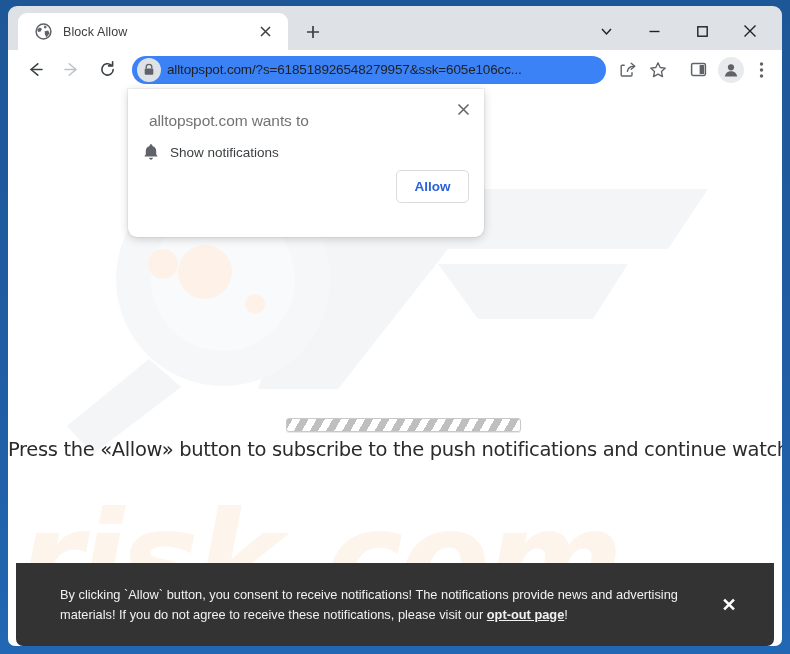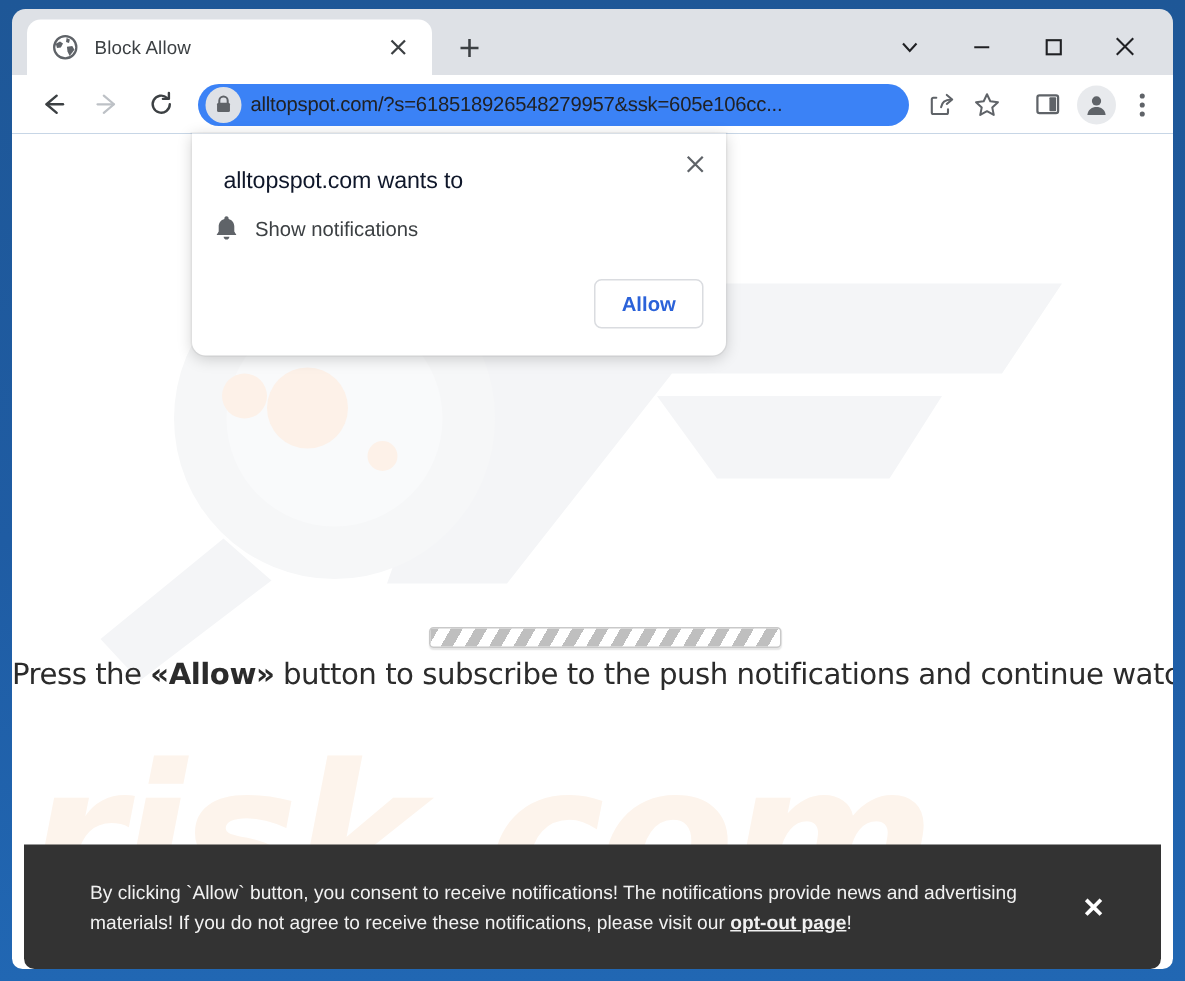--- a/index.html
+++ b/index.html
@@ -142,21 +142,21 @@
 
   
   #page-headline {
     position: absolute; left: 0; right: 0; top: 349px;
     text-align: center;
     font-size: 19.5px; color: #2b2b2b;
     font-family: "DejaVu Sans", sans-serif;
     letter-spacing: -.35px;
     white-space: nowrap;
   }
-  #page-headline b { font-weight: 700; }
+  #page-headline b { font-weight: 400; }
 
   
   #consent-banner {
     position: absolute; left: 8px; right: 8px; bottom: 0px;
     height: 83px;
     background: #333333;
     border-radius: 0 0 7px 7px;
     display: flex; align-items: center;
   }
   #consent-text {
@@ -183,30 +183,30 @@
     box-shadow: 0 2px 10px rgba(0,0,0,.18), 0 0 0 1px rgba(0,0,0,.045);
   }
   #bubble-close {
     position: absolute; right: 8px; top: 7px;
     width: 26px; height: 26px;
     display: flex; align-items: center; justify-content: center;
     border-radius: 50%;
   }
   #bubble-title {
     position: absolute; left: 21px; top: 23px;
-    font-size: 15.5px; color: #0f172a; letter-spacing: -.1px;
+    font-size: 15.5px; color: #737373; letter-spacing: -.1px;
   }
   #bubble-permission-row {
     position: absolute; left: 13px; top: 53px;
     display: flex; align-items: center;
   }
   #bell-icon { width: 20px; height: 20px; margin-right: 9px; }
   #bubble-permission-label { font-size: 13.5px; color: #3c4043; }
   #bubble-actions {
-    position: absolute; right: 15px; bottom: 18px;
+    position: absolute; right: 15px; bottom: 34px;
     display: flex; 
   }
   .bubble-btn {
     min-width: 73px; height: 33px; padding: 0 16px;
     border: 1px solid #dadce0; border-radius: 5px;
     background: #ffffff;
     color: #2b62d9; font-size: 13.5px; font-weight: 600;
     font-family: "Liberation Sans", sans-serif;
     display: flex; align-items: center; justify-content: center;
     cursor: pointer;

